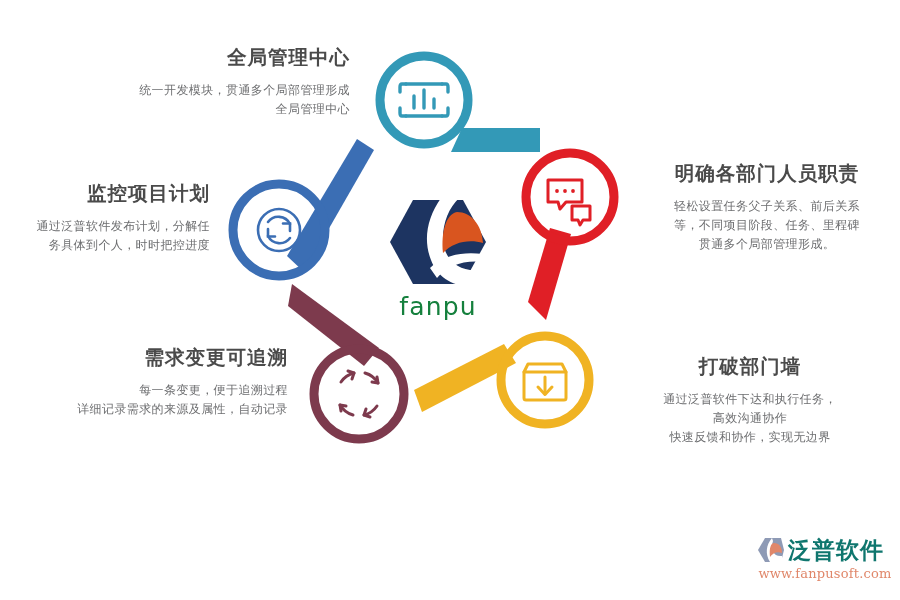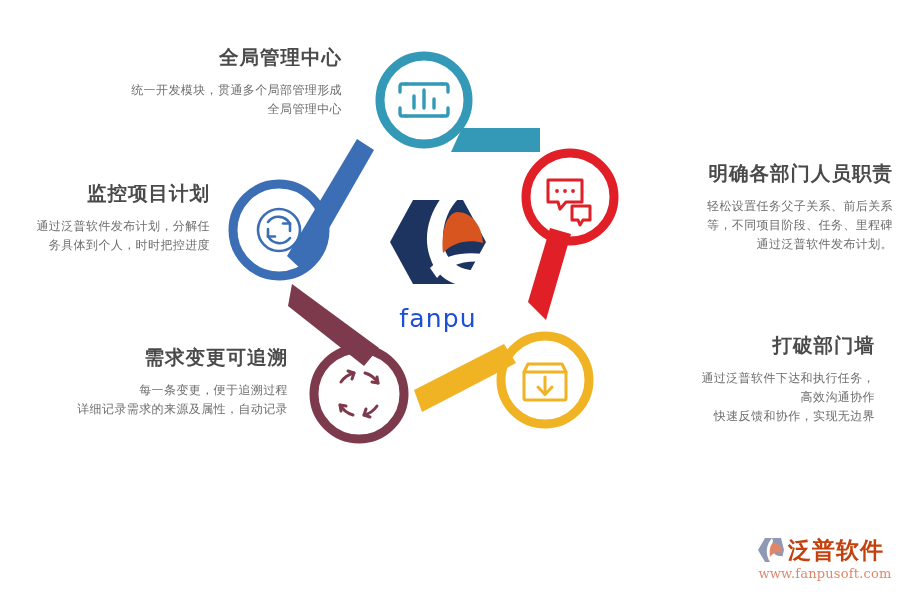--- a/index.html
+++ b/index.html
@@ -38,65 +38,65 @@
   }
   .block-body {
     font-size: 12px;
     color: #6d6e70;
     letter-spacing: 0.4px;
     margin: 0;
   }
   .block-body div { white-space: nowrap; }
 
   .align-right { text-align: right; }
-  .align-left  { text-align: right; }
-
-  
-  #block-global      { left: 80px;  top: 42px;  width: 262px; }
+  .align-left  { text-align: center; }
+
+  
+  #block-global      { left: 88px;  top: 42px;  width: 262px; }
   #block-duty        { left: 641px; top: 158px; width: 252px; }
   #block-monitor     { left: 2px;   top: 178px; width: 208px; }
   #block-trace       { left: 26px;  top: 342px; width: 262px; }
-  #block-wall        { left: 625px; top: 330px; width: 250px; }
+  #block-wall        { left: 625px; top: 351px; width: 250px; }
 
   
   #center-logo {
     position: absolute;
     left: 383px;
     top: 196px;
     width: 110px;
     height: 125px;
     text-align: center;
   }
   #center-logo .mark { display: block; }
   #center-logo .wordmark {
     display: block;
-    margin-top: 16px;
+    margin-top: 4px;
     font-size: 25px;
     letter-spacing: 1.2px;
-    color: #1d4ed8;
+    color: #15803d;
     font-family: "DejaVu Sans", "Liberation Sans", sans-serif;
   }
 
   
   #watermark {
     position: absolute;
     left: 757px;
     top: 537px;
     width: 136px;
     height: 52px;
   }
   #watermark .wm-row {
     display: flex;
     align-items: center;
     gap: 3px;
   }
   #watermark .wm-text {
     font-size: 23px;
     font-weight: 700;
-    color: #c2410c;
+    color: #0f766e;
     letter-spacing: 1px;
     line-height: 1;
   }
   #watermark .wm-url {
     margin-top: 3px;
     font-size: 13px;
     color: #e0876a;
     letter-spacing: 0.2px;
     font-family: "DejaVu Serif", "Liberation Serif", serif;
     text-align: center;
@@ -186,21 +186,21 @@
     <div>统一开发模块，贯通多个局部管理形成</div>
     <div>全局管理中心</div>
   </div>
 </div>
 
 <div class="text-block align-left" id="block-duty">
   <div class="block-title">明确各部门人员职责</div>
   <div class="block-body">
     <div>轻松设置任务父子关系、前后关系</div>
     <div>等，不同项目阶段、任务、里程碑</div>
-    <div>通过泛普软件发布计划。</div>
+    <div>贯通多个局部管理形成。</div>
   </div>
 </div>
 
 <div class="text-block align-right" id="block-monitor">
   <div class="block-title">监控项目计划</div>
   <div class="block-body">
     <div>通过泛普软件发布计划，分解任</div>
     <div>务具体到个人，时时把控进度</div>
   </div>
 </div>

